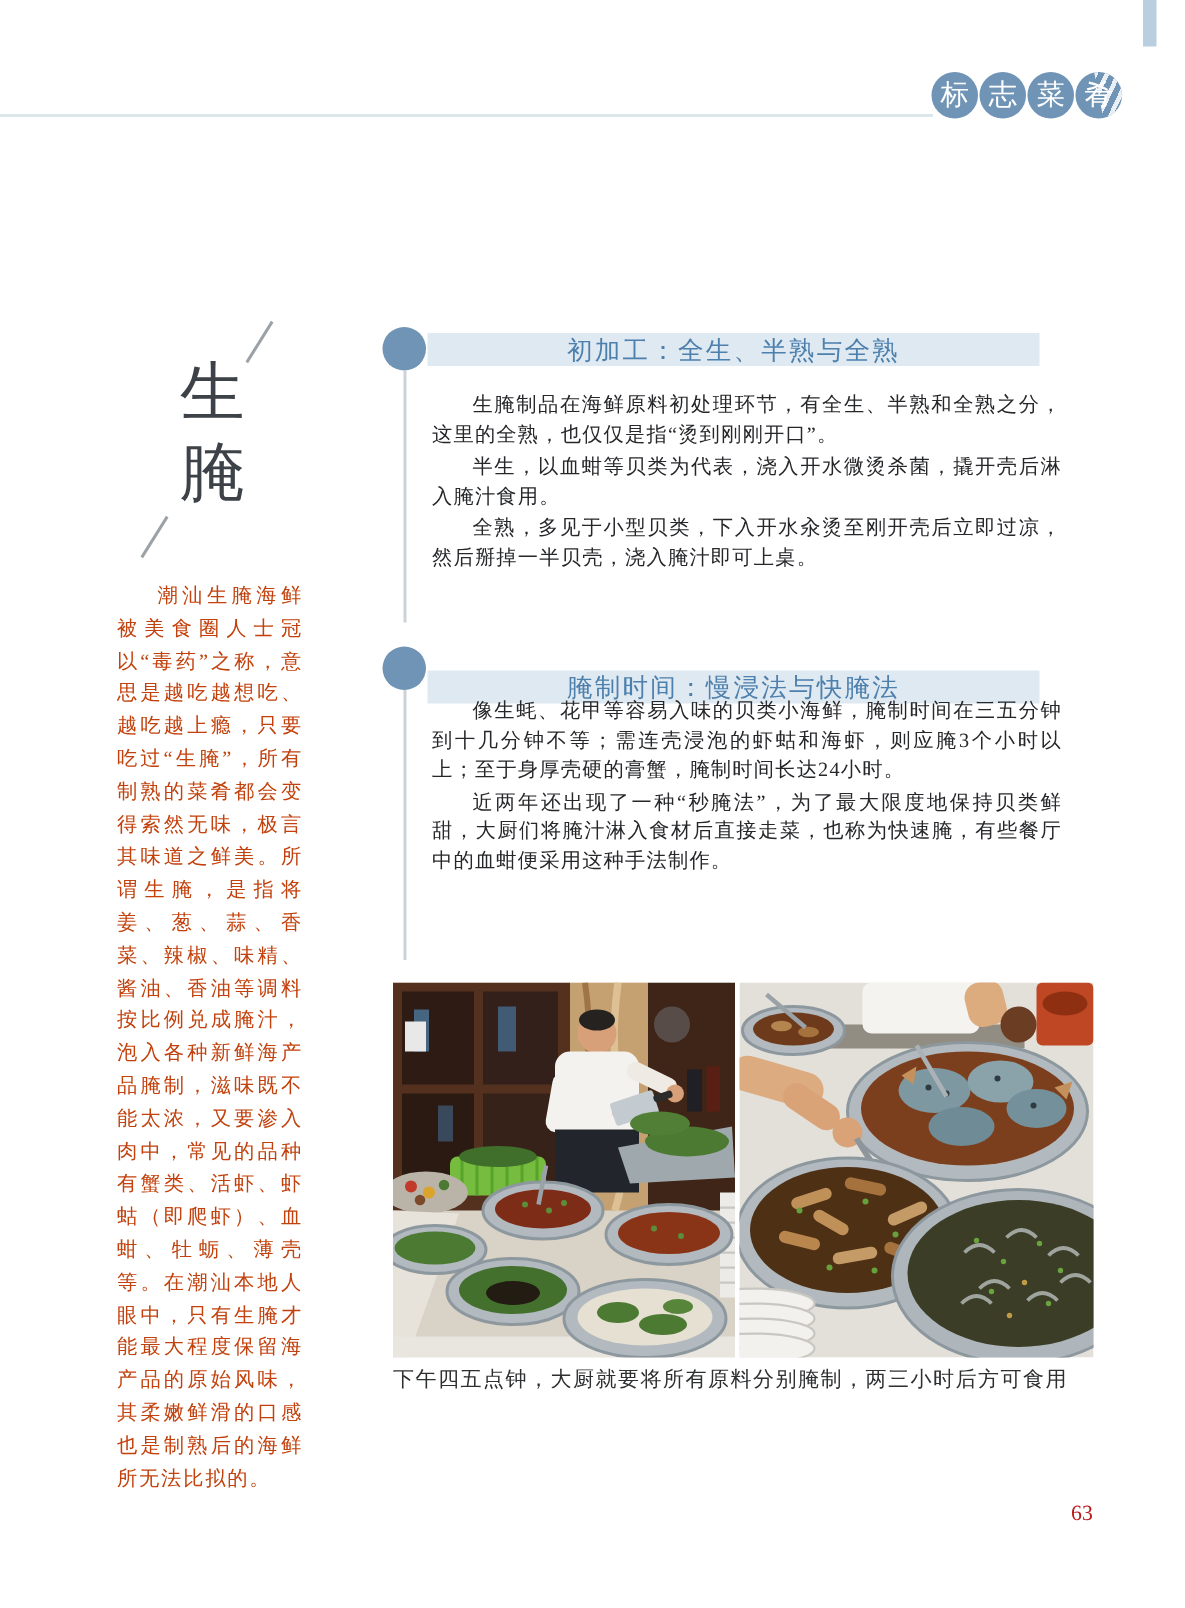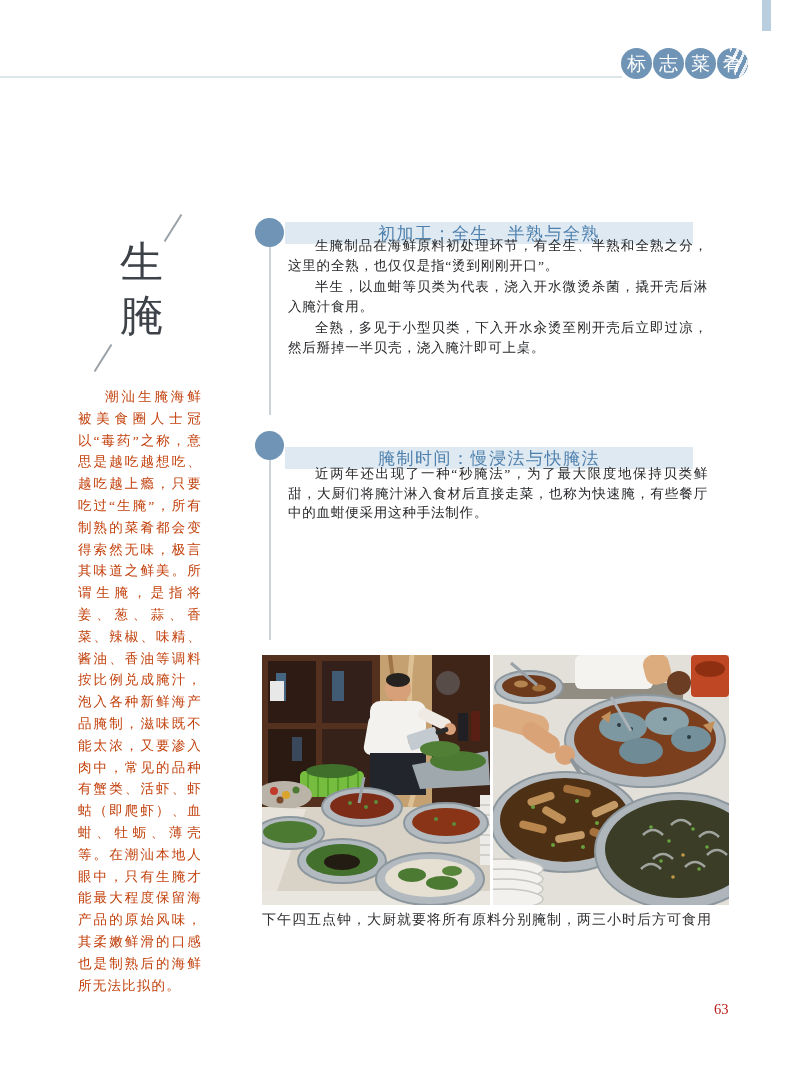--- a/index.html
+++ b/index.html
@@ -71,30 +71,31 @@
     <span>腌</span>
   </div>
   <span class="slash slash-bottom"></span>
 </div>
 
 <div class="abs sidebar">潮汕生腌海鲜被美食圈人士冠以“毒药”之称，意思是越吃越想吃、越吃越上瘾，只要吃过“生腌”，所有制熟的菜肴都会变得索然无味，极言其味道之鲜美。所谓生腌，是指将姜、葱、蒜、香菜、辣椒、味精、酱油、香油等调料按比例兑成腌汁，泡入各种新鲜海产品腌制，滋味既不能太浓，又要渗入肉中，常见的品种有蟹类、活虾、虾蛄（即爬虾）、血蚶、牡蛎、薄壳等。在潮汕本地人眼中，只有生腌才能最大程度保留海产品的原始风味，其柔嫩鲜滑的口感也是制熟后的海鲜所无法比拟的。</div>
 
 <div class="abs sec-circle" style="left:255px;top:218px;"></div>
 <div class="abs sec-vline" style="top:247px;height:168px;"></div>
 <div class="abs sec-header" style="top:222px;">初加工：全生、半熟与全熟</div>
-<div class="abs sec-body" style="top:236px;">
+<div class="abs sec-body" style="top:260px;">
   <p>生腌制品在海鲜原料初处理环节，有全生、半熟和全熟之分，这里的全熟，也仅仅是指“烫到刚刚开口”。</p>
   <p>半生，以血蚶等贝类为代表，浇入开水微烫杀菌，撬开壳后淋入腌汁食用。</p>
   <p>全熟，多见于小型贝类，下入开水汆烫至刚开壳后立即过凉，然后掰掉一半贝壳，浇入腌汁即可上桌。</p>
 </div>
 
 <div class="abs sec-circle" style="left:255px;top:431px;"></div>
 <div class="abs sec-vline" style="top:460px;height:180px;"></div>
 <div class="abs sec-header" style="top:435px;margin-top:12px;">腌制时间：慢浸法与快腌法</div>
 <div class="abs sec-body" style="top:464px;">
+  <p>像生蚝、花甲等容易入味的贝类小海鲜，腌制时间在三五分钟到十几分钟不等；需连壳浸泡的虾蛄和海虾，则应腌3个小时以上；至于身厚壳硬的膏蟹，腌制时间长达24小时。</p>
   <p>近两年还出现了一种“秒腌法”，为了最大限度地保持贝类鲜甜，大厨们将腌汁淋入食材后直接走菜，也称为快速腌，有些餐厅中的血蚶便采用这种手法制作。</p>
 </div>
 
 <div class="abs photos">
 
   <svg width="228" height="250" viewBox="0 0 228 250">
     <rect width="228" height="250" fill="#d9d2c6"></rect>
     <g>
       <rect x="0" y="0" width="118" height="152" fill="#54301f"></rect>
       <rect x="6" y="6" width="48" height="62" fill="#2e1b14"></rect>

